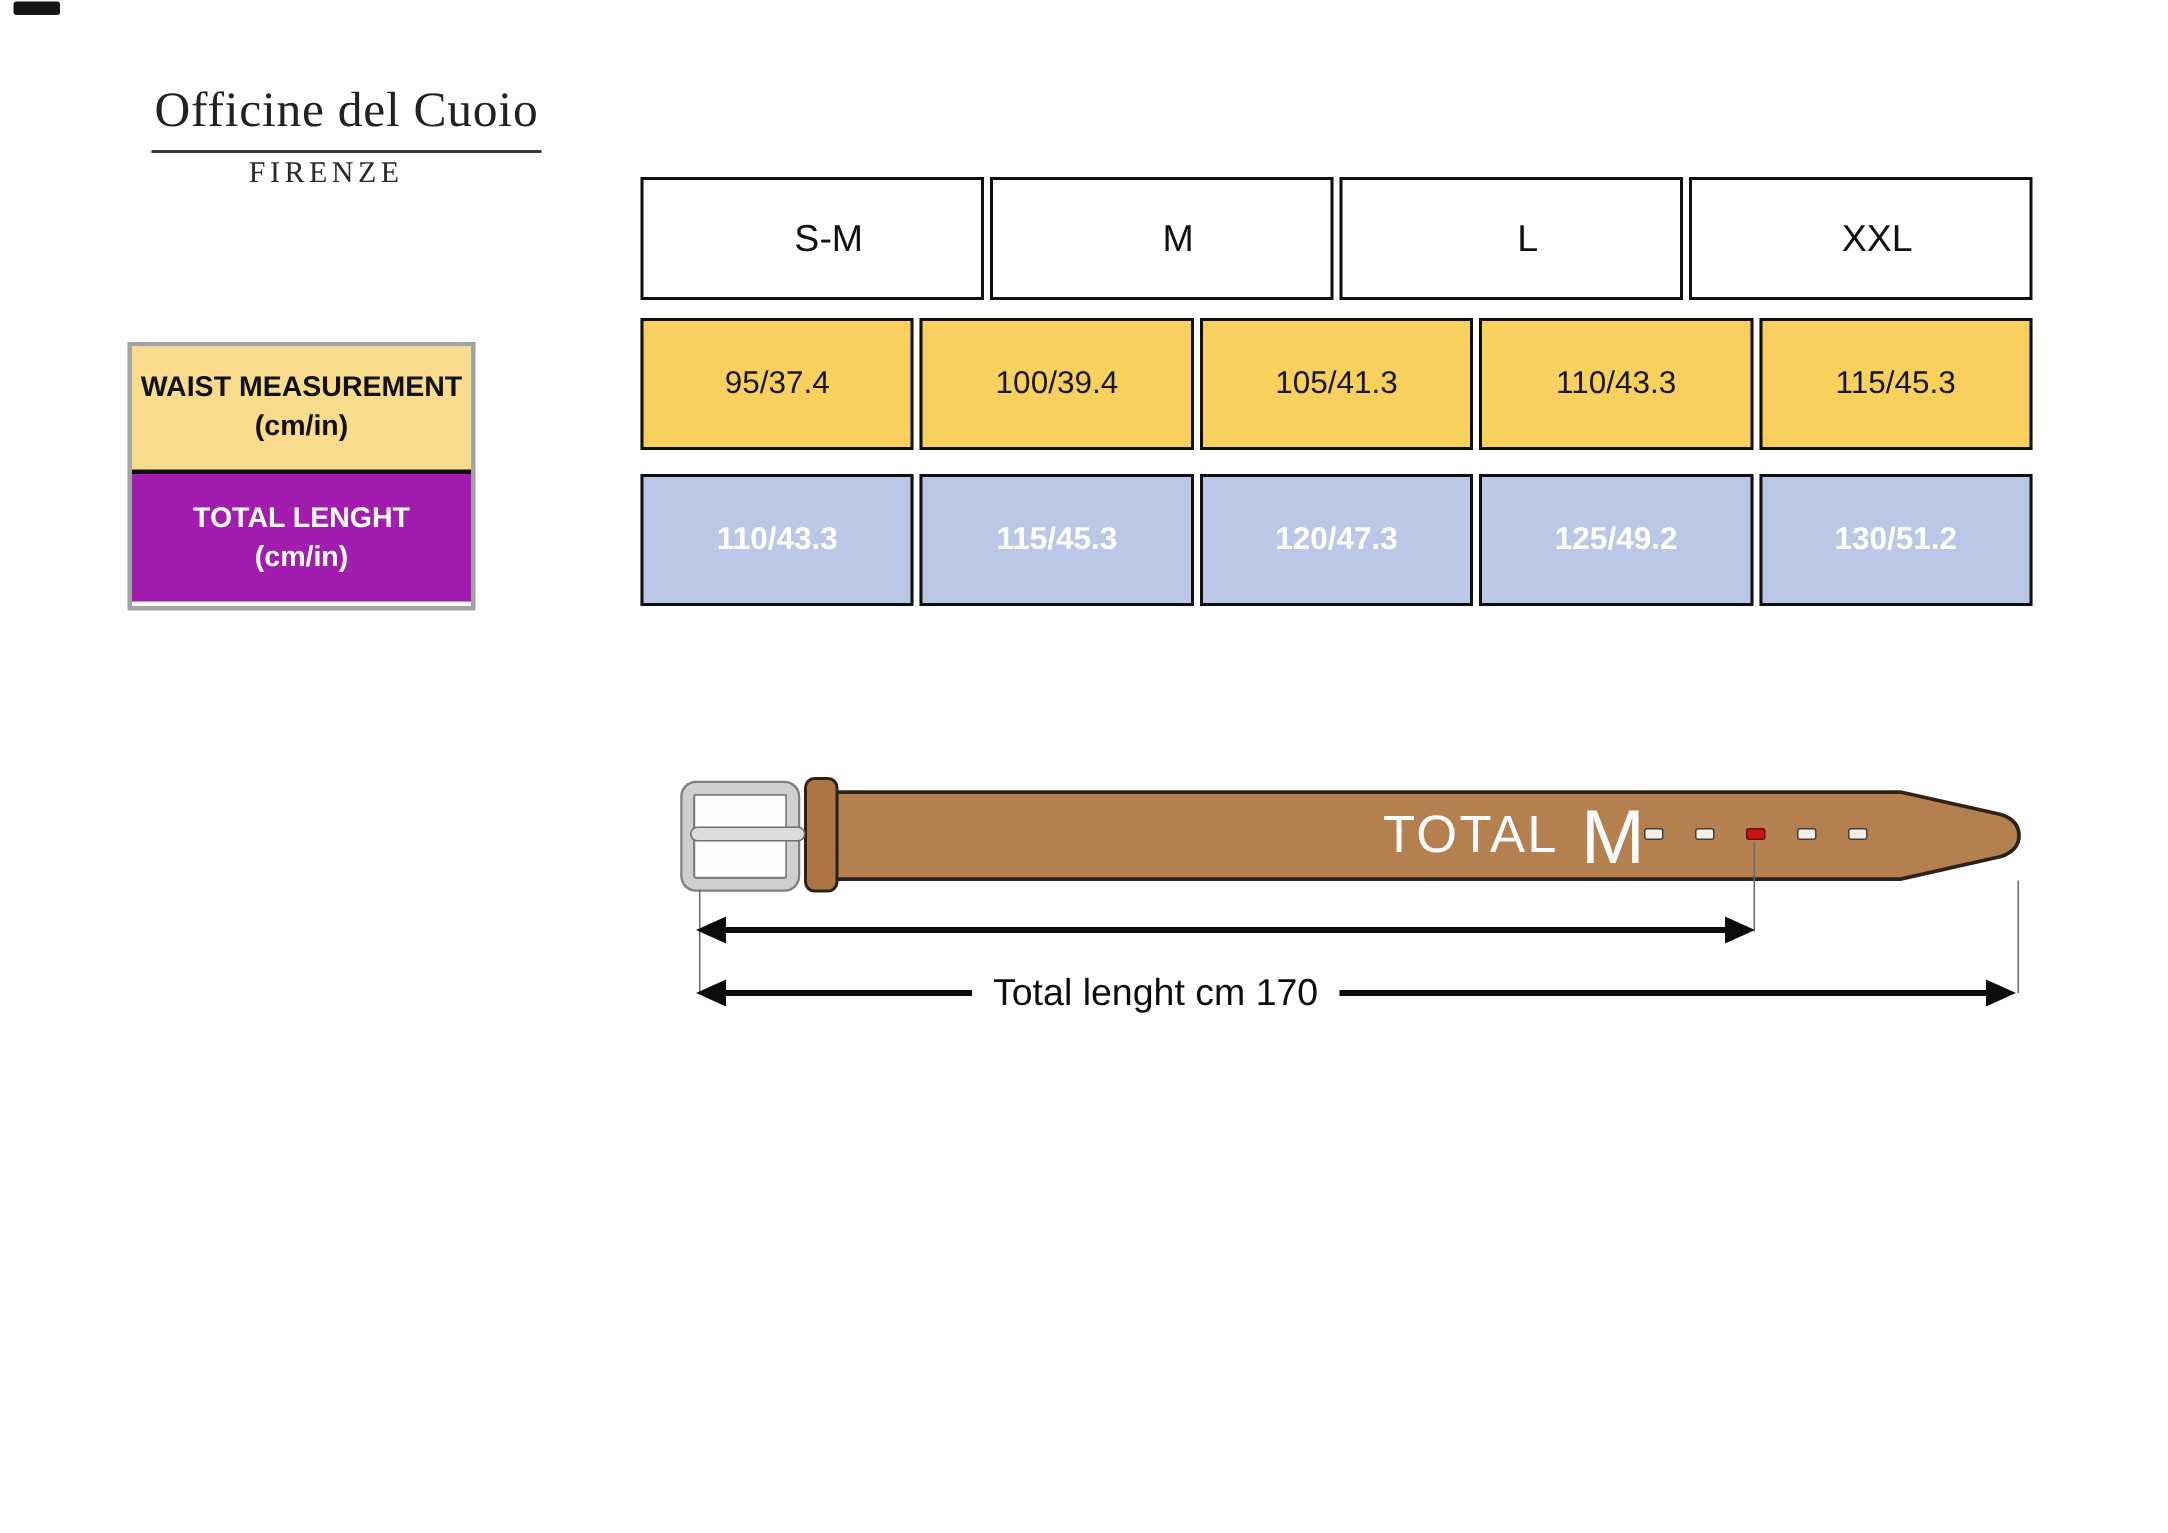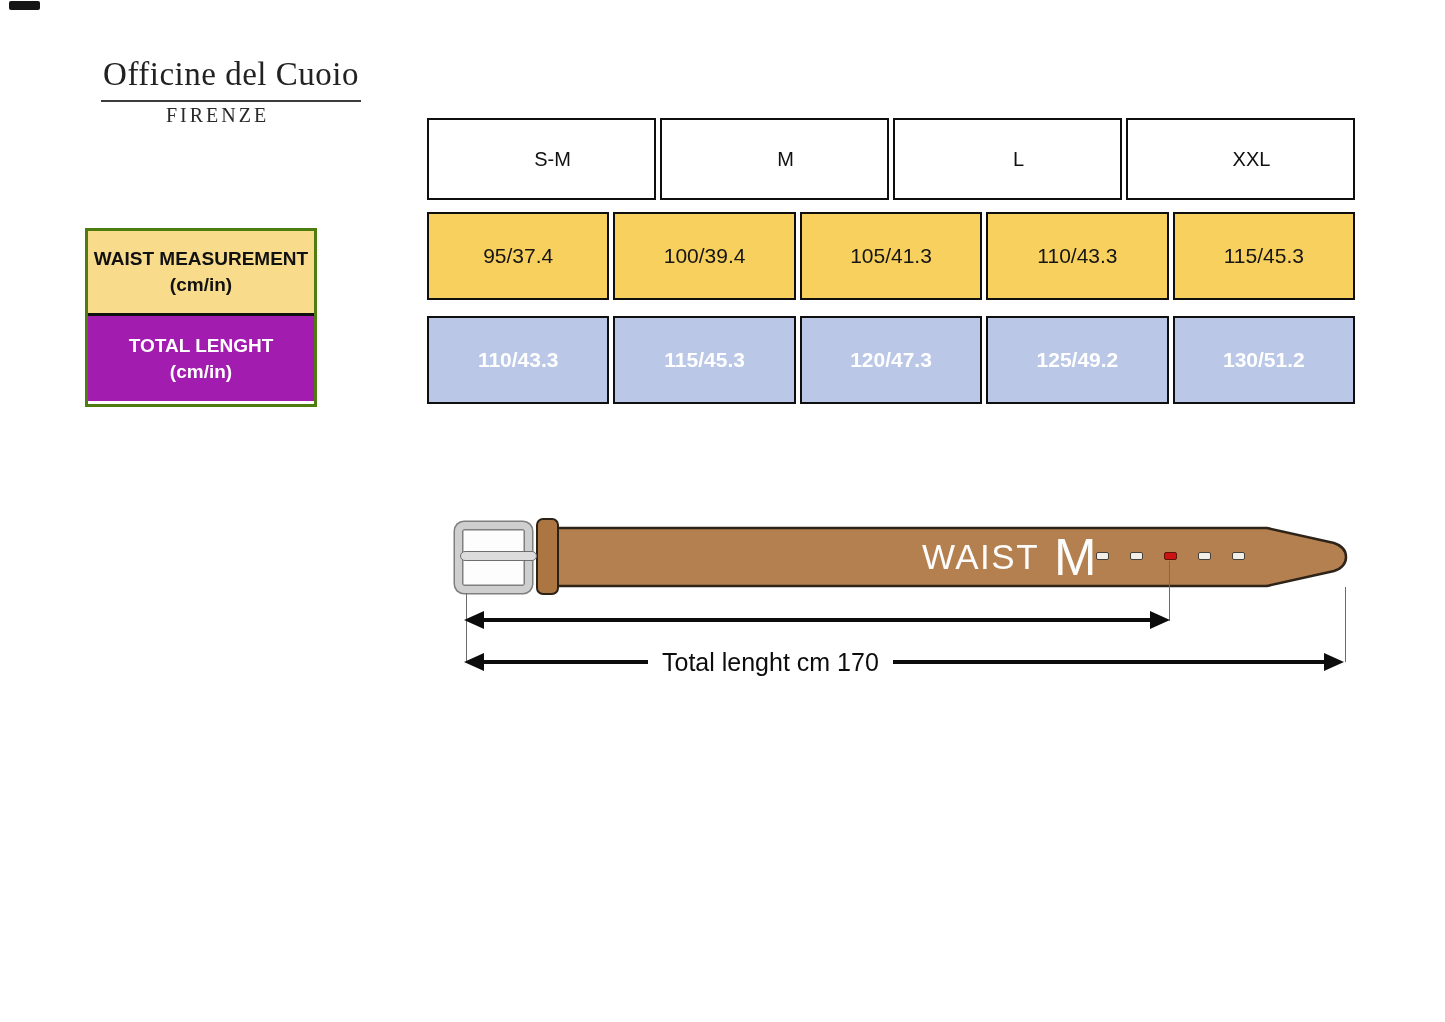--- a/index.html
+++ b/index.html
@@ -22,37 +22,37 @@
   }
 
   
   .size-header-row {
     position:absolute; left:427px; top:118px; width:928px; height:82px;
     display:flex; gap:4px;
   }
   .size-header-cell {
     flex:1; border:2.5px solid #0f0f0f; background:#ffffff;
     display:flex; align-items:center; justify-content:center;
-    font-size:20px; font-weight:500; color:#111;padding-left:22px;
+    font-size:25px; font-weight:500; color:#111;padding-left:22px;
   }
   .data-row { position:absolute; left:427px; width:928px; height:88px; display:flex; gap:4px; }
   .row-waist { top:212px; }
   .row-length { top:316px; }
   .data-cell {
     flex:1; border:2.5px solid #0f0f0f;
     display:flex; align-items:center; justify-content:center;
     font-size:21px; font-weight:500;
   }
   .row-waist .data-cell { background:#F8D05E; color:#151515; }
   .row-length .data-cell { background:#BAC7E6; color:#ffffff; font-weight:600; }
 
   
   .side-labels {
     position:absolute; left:85px; top:228px; width:232px; height:179px;
-    border:3px solid #4d7c0f;
+    border:3px solid #a3a3a3;
   }
   .side-cell {
     height:85px; display:flex; flex-direction:column; align-items:center; justify-content:center;
     font-size:19px; font-weight:600; line-height:1.35; text-align:center;
   }
   .side-waist { background:#F8DC8C; color:#111; border-bottom:3px solid #0f0f0f; }
   .side-length { background:#a21caf; color:#ffffff; }
 
   
   .belt-strap-svg { position:absolute; left:555px; top:523px; }
@@ -163,21 +163,21 @@
   </div>
 
   <svg class="belt-strap-svg" width="795" height="68" viewBox="0 0 795 68">
     <path d="M2 5 L712 5 L779 20 Q791 24 791 34 Q791 44 779 48 L712 63 L2 63 Z" fill="#B5804F" stroke="#2E2318" stroke-width="2.5"></path>
   </svg>
   <div class="belt-keeper"></div>
   <div class="buckle-frame"></div>
   <div class="buckle-prong"></div>
 
   <div class="belt-size-text">
-    <span class="belt-size-label">WAIST</span>
+    <span class="belt-size-label">TOTAL</span>
     <span class="belt-size-value">M</span>
   </div>
 
   <div class="belt-holes">
     <span class="belt-hole"></span>
     <span class="belt-hole"></span>
     <span class="belt-hole active"></span>
     <span class="belt-hole"></span>
     <span class="belt-hole"></span>
   </div>

